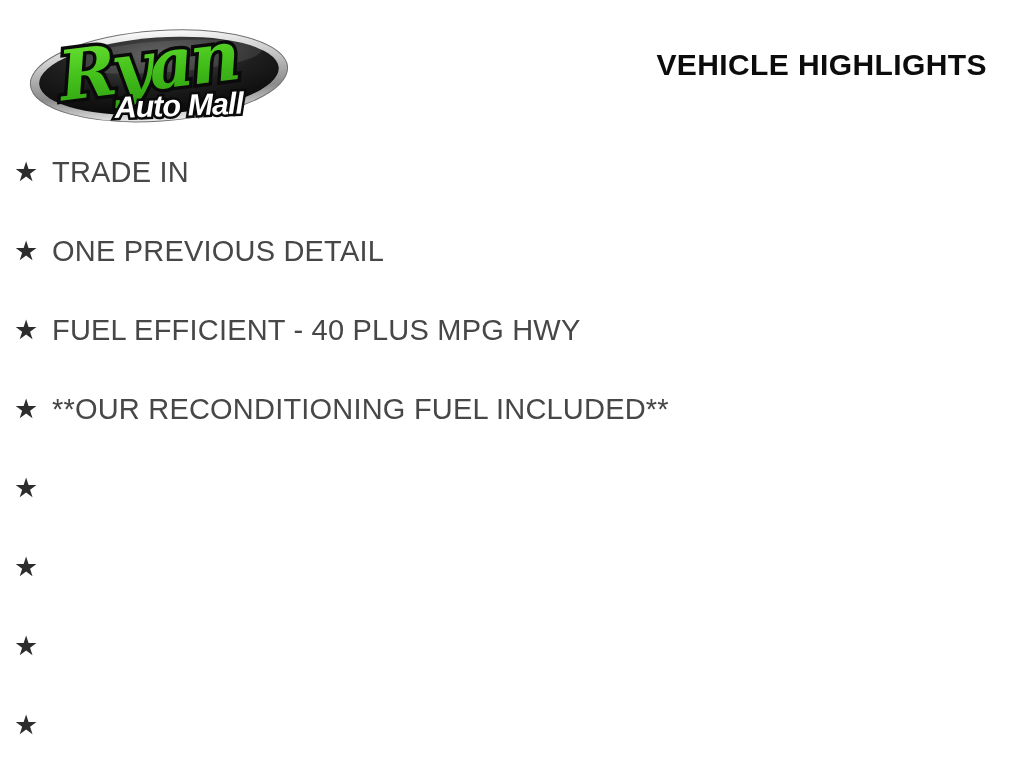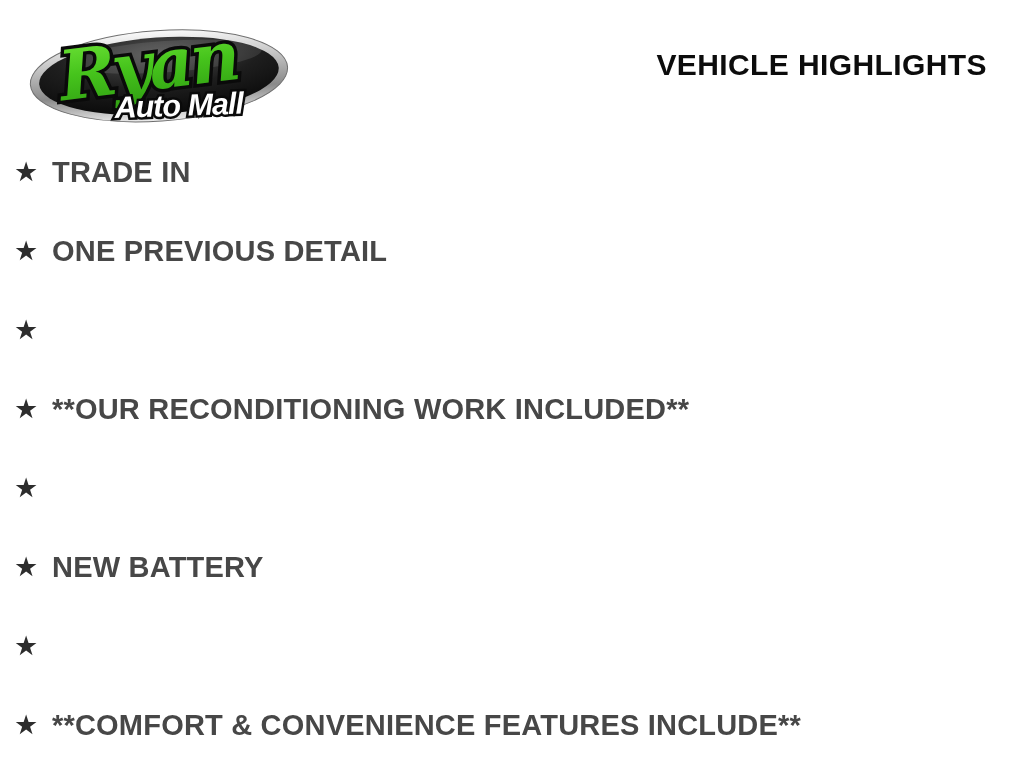--- a/index.html
+++ b/index.html
@@ -67,21 +67,20 @@
     text-align: center;
     flex: 0 0 auto;
   }
   .label {
     margin-left: 12px;
     font-size: 29px;
     line-height: 1;
     color: #474747;
     letter-spacing: 0.2px;
     white-space: nowrap;
-    font-weight: bold;
   }
 </style>
 </head>
 <body>
 
 <div class="page">
 
   <div class="logo">
     <svg viewBox="0 0 280 124" aria-hidden="true">
       <defs>
@@ -120,39 +119,38 @@
     <span class="label">TRADE IN</span>
   </div>
 
   <div class="item">
     <span class="star">★</span>
     <span class="label">ONE PREVIOUS DETAIL</span>
   </div>
 
   <div class="item">
     <span class="star">★</span>
+    <span class="label">FUEL EFFICIENT - 40 PLUS MPG HWY</span>
   </div>
 
   <div class="item">
     <span class="star">★</span>
-    <span class="label">**OUR RECONDITIONING WORK INCLUDED**</span>
+    <span class="label">**OUR RECONDITIONING FUEL INCLUDED**</span>
   </div>
 
   <div class="item">
     <span class="star">★</span>
   </div>
 
   <div class="item">
     <span class="star">★</span>
-    <span class="label">NEW BATTERY</span>
   </div>
 
   <div class="item">
     <span class="star">★</span>
   </div>
 
   <div class="item">
     <span class="star">★</span>
-    <span class="label">**COMFORT &amp; CONVENIENCE FEATURES INCLUDE**</span>
   </div>
 </div>
 
 </div>
 
 </body></html>

